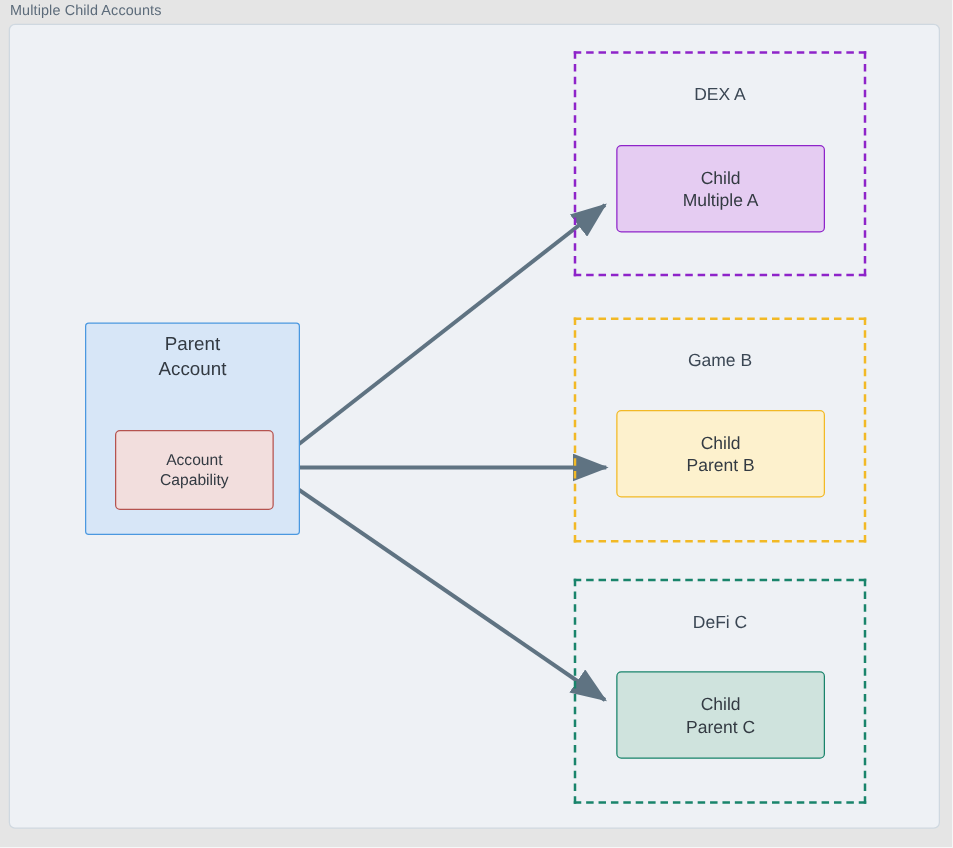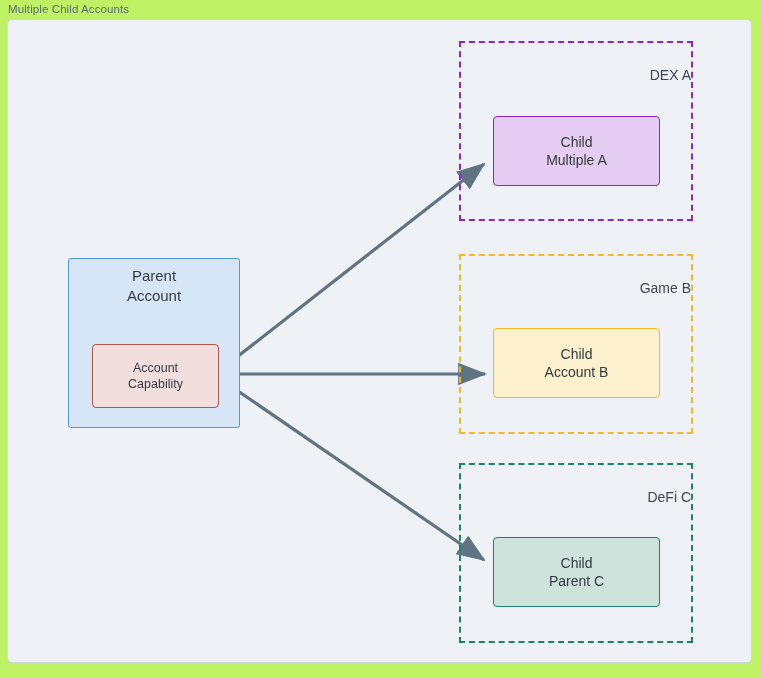--- a/index.html
+++ b/index.html
@@ -9,21 +9,21 @@
     width: 762px;
     height: 678px;
     overflow: hidden;
     font-family: "Liberation Sans", sans-serif;
   }
 
   #root {
     position: relative;
     width: 762px;
     height: 678px;
-    background: #bef264;
+    background: #e5e5e5;
   }
 
   
   .diagram-title {
     position: absolute;
     left: 8px;
     top: 3px;
     font-size: 11.5px;
     color: #5c6b7a;
     font-family: "Liberation Sans", sans-serif;
@@ -67,21 +67,21 @@
     box-sizing: border-box;
     background: transparent;
     border-style: dashed;
     border-width: 2.2px;
   }
   .cluster-label {
     position: absolute;
     left: 0;
     right: 0;
     top: 24px;
-    text-align: right;
+    text-align: center;
     font-size: 14px;
     color: #3b4754;
     font-family: "Liberation Sans", sans-serif;
   }
 
   #cluster-dex-a  { left: 459px; top: 41px;  width: 234px; height: 180px; border-color: #8e24c9; }
   #cluster-defi-b { left: 459px; top: 254px; width: 234px; height: 180px; border-color: #f2b925; }
   #cluster-game-c { left: 459px; top: 463px; width: 234px; height: 180px; border-color: #19846b; }
 
   
@@ -190,21 +190,21 @@
       <span class="node-text">Capability</span>
     </div>
 
     <div class="node child-node" id="node-child-a">
       <span class="node-text">Child</span>
       <span class="node-text">Multiple A</span>
     </div>
 
     <div class="node child-node" id="node-child-b">
       <span class="node-text">Child</span>
-      <span class="node-text">Account B</span>
+      <span class="node-text">Parent B</span>
     </div>
 
     <div class="node child-node" id="node-child-c">
       <span class="node-text">Child</span>
       <span class="node-text">Parent C</span>
     </div>
 
   </div>
 </div>
 

